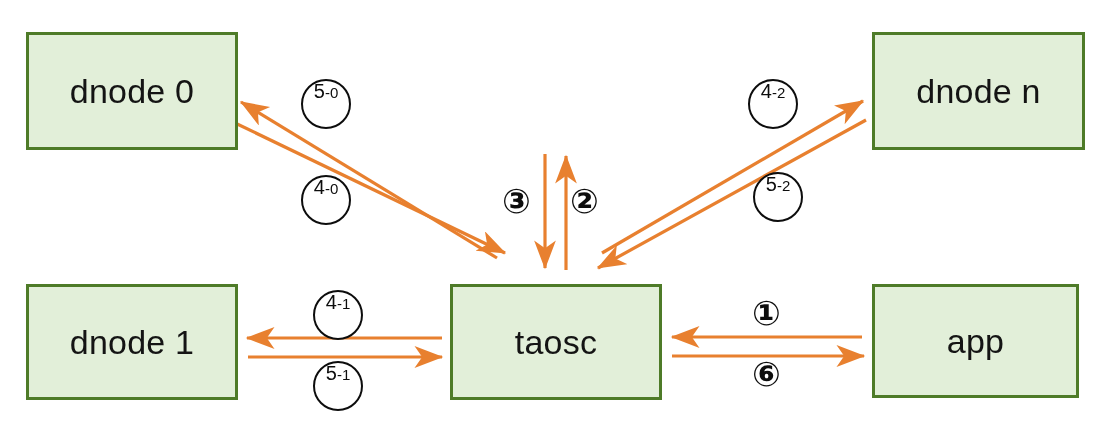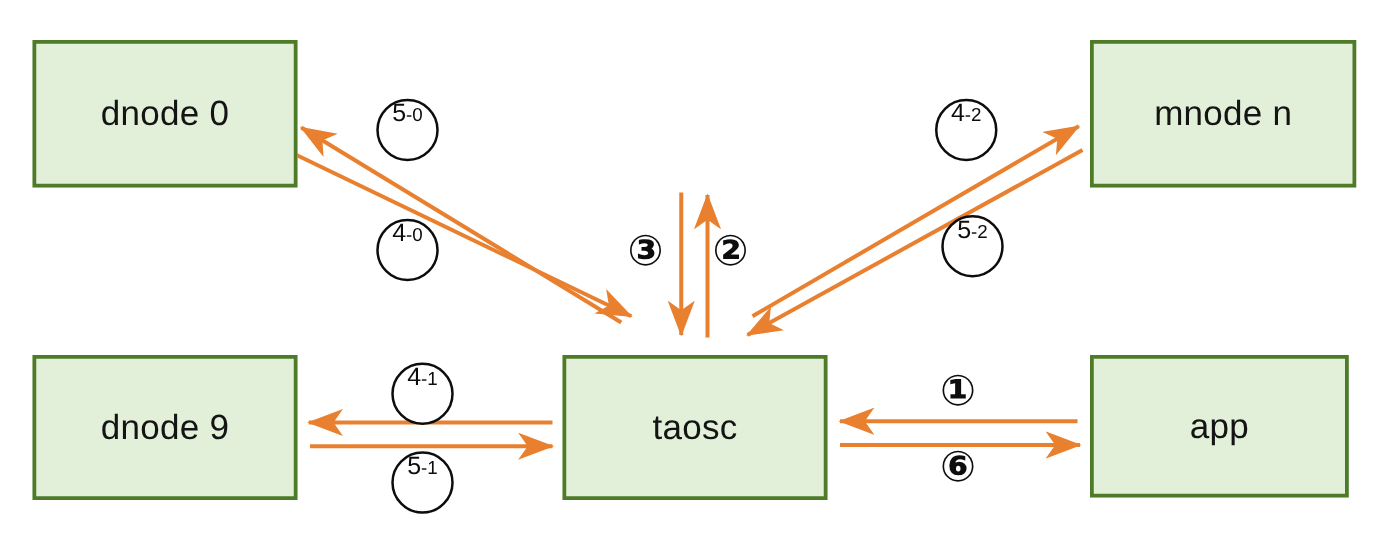--- a/index.html
+++ b/index.html
@@ -21,21 +21,21 @@
     position: absolute;
     box-sizing: border-box;
     background: #E2EFD9;
     border: 3px solid #4E7B28;
     display: flex;
     align-items: center;
     justify-content: center;
   }
   .node-label {
     font-family: "Liberation Sans", sans-serif;
-    font-size: 28px;
+    font-size: 34px;
     color: #141414;
     letter-spacing: 0.2px;
     white-space: nowrap;
   }
   svg.edges {
     position: absolute;
     left: 0;
     top: 0;
     width: 1114px;
     height: 438px;
@@ -107,25 +107,25 @@
       <line x1="672" y1="356" x2="864" y2="356" marker-end="url(#ah)"></line>
     </g>
   </svg>
 
   <div class="node-box" style="left:26px; top:32px; width:212px; height:118px;">
     <span class="node-label">dnode 0</span>
   </div>
 
 
   <div class="node-box" style="left:872px; top:32px; width:213px; height:118px;">
-    <span class="node-label">mnode n</span>
+    <span class="node-label">dnode n</span>
   </div>
 
   <div class="node-box" style="left:26px; top:284px; width:212px; height:116px;">
-    <span class="node-label">dnode 9</span>
+    <span class="node-label">dnode 1</span>
   </div>
 
   <div class="node-box" style="left:872px; top:284px; width:207px; height:114px;">
     <span class="node-label">app</span>
   </div>
 
   <div class="node-box" style="left:450px; top:284px; width:212px; height:116px;">
     <span class="node-label">taosc</span>
   </div>
 

